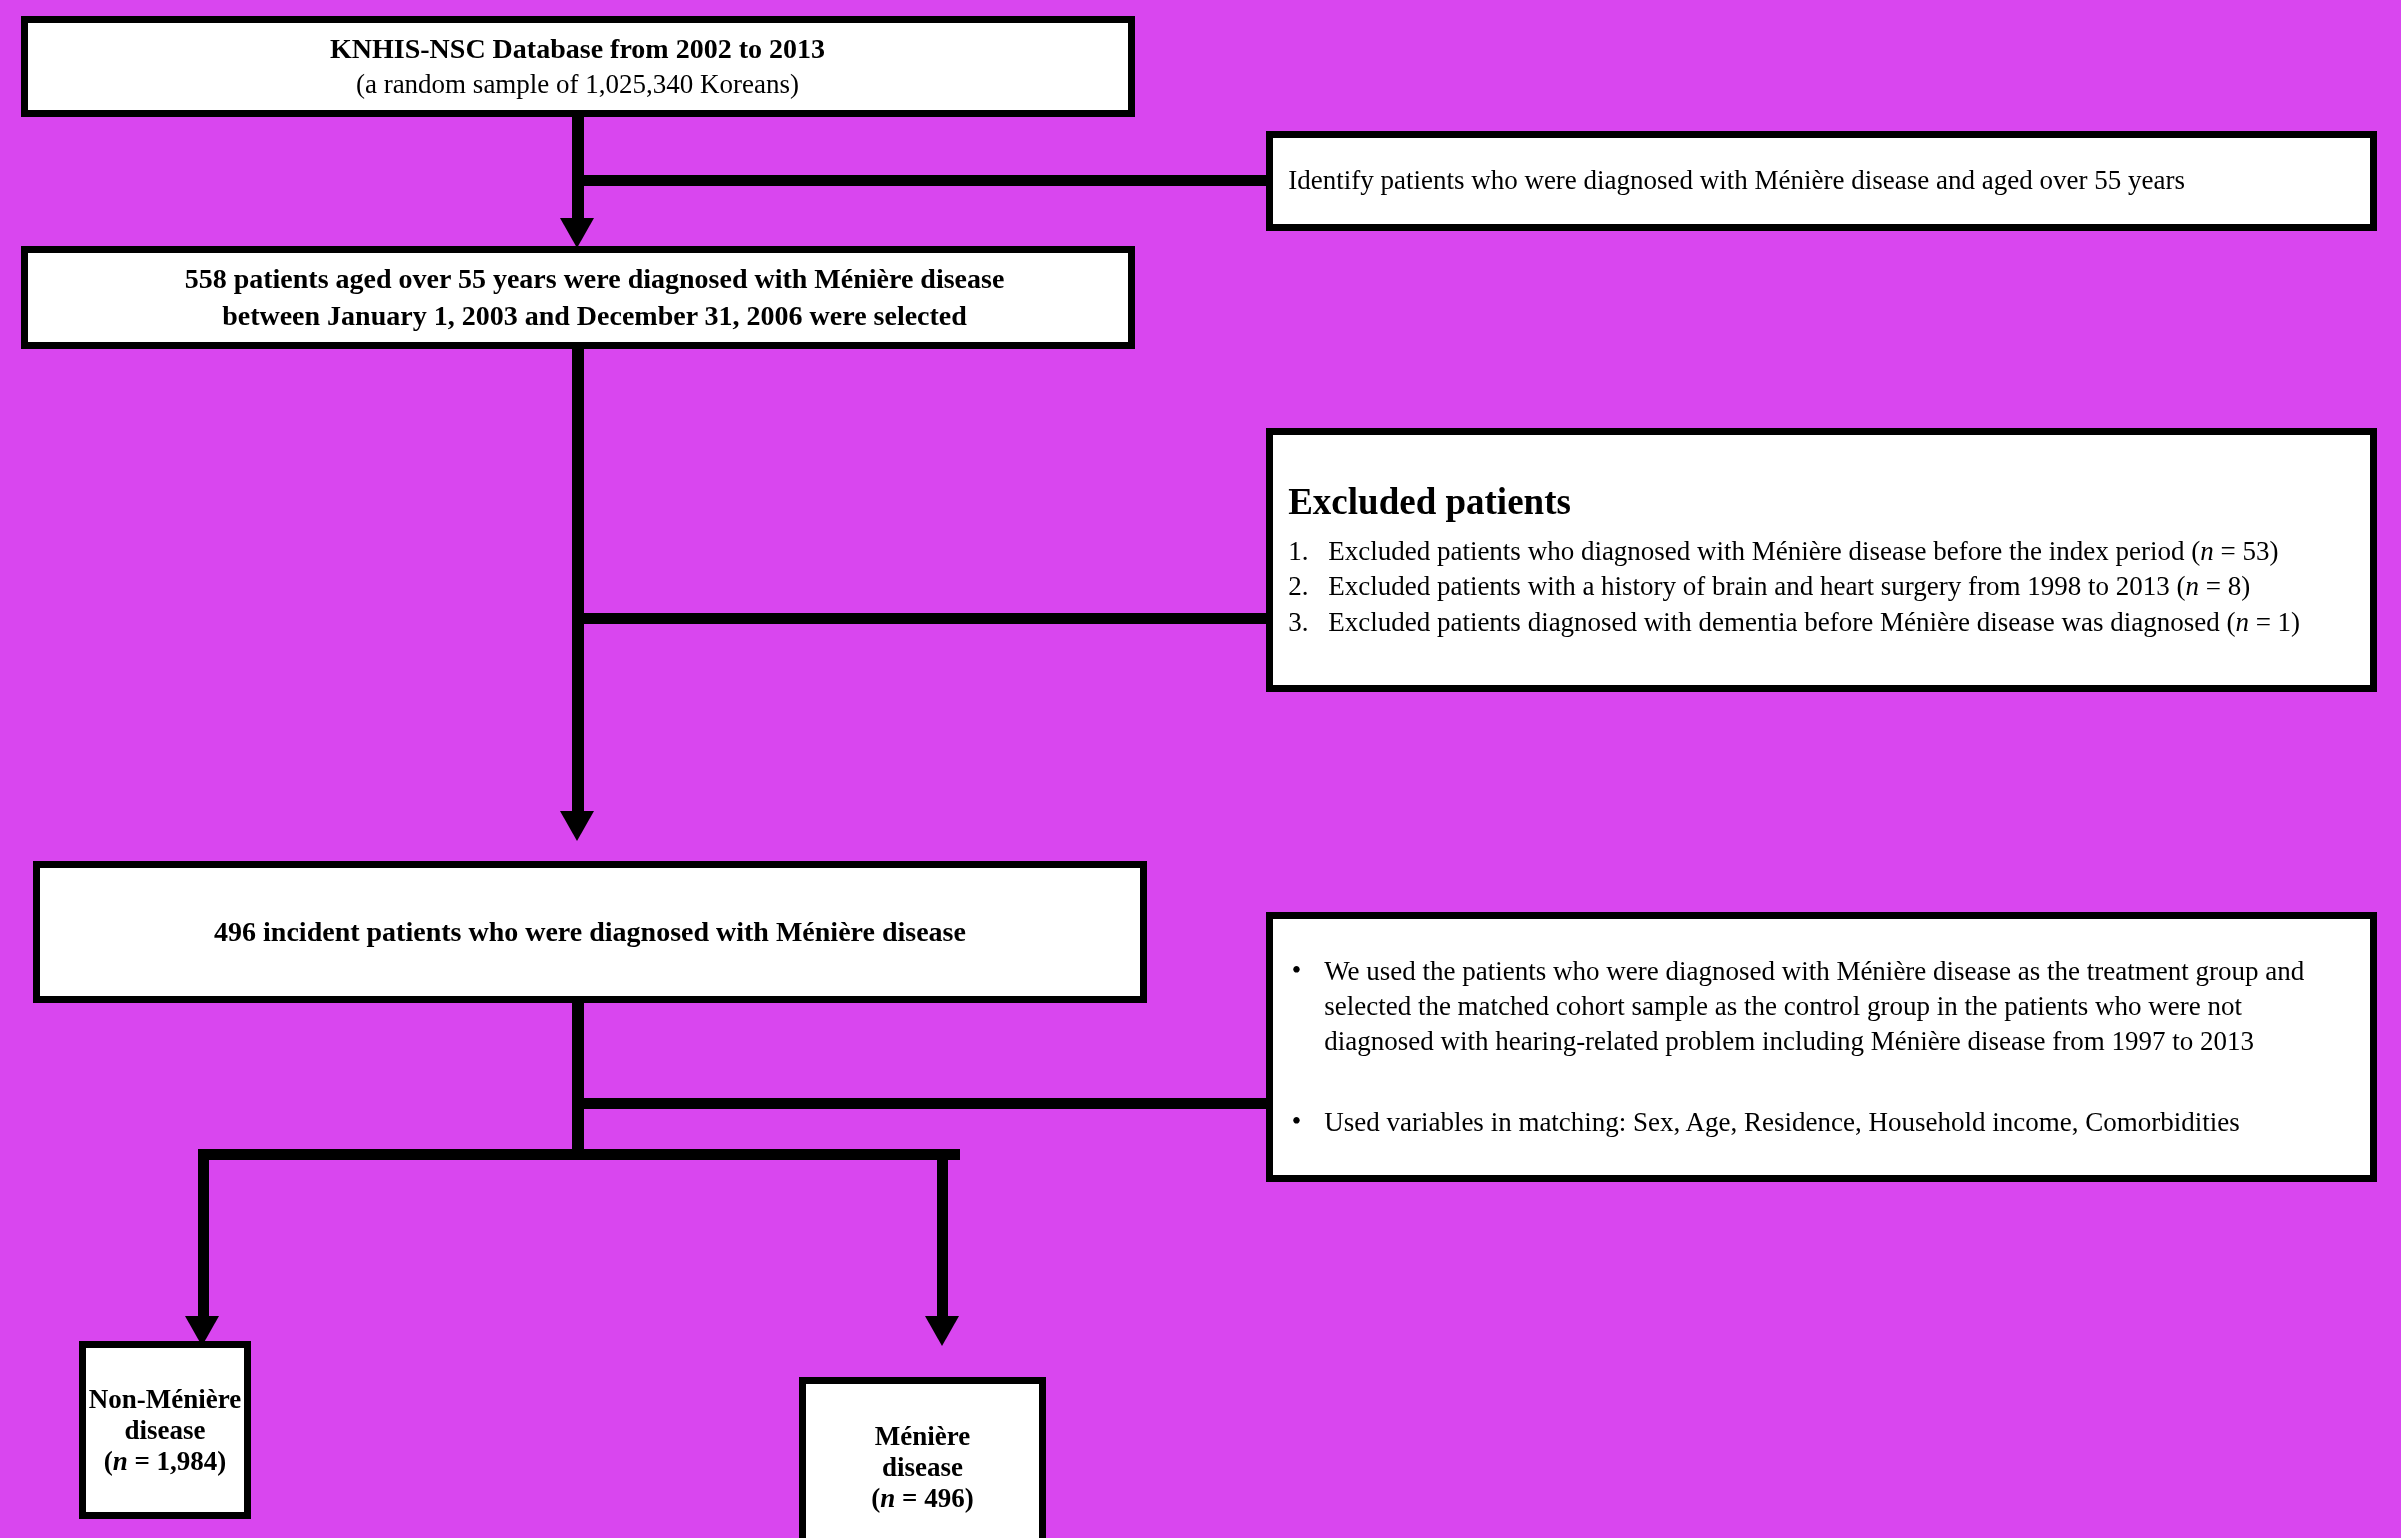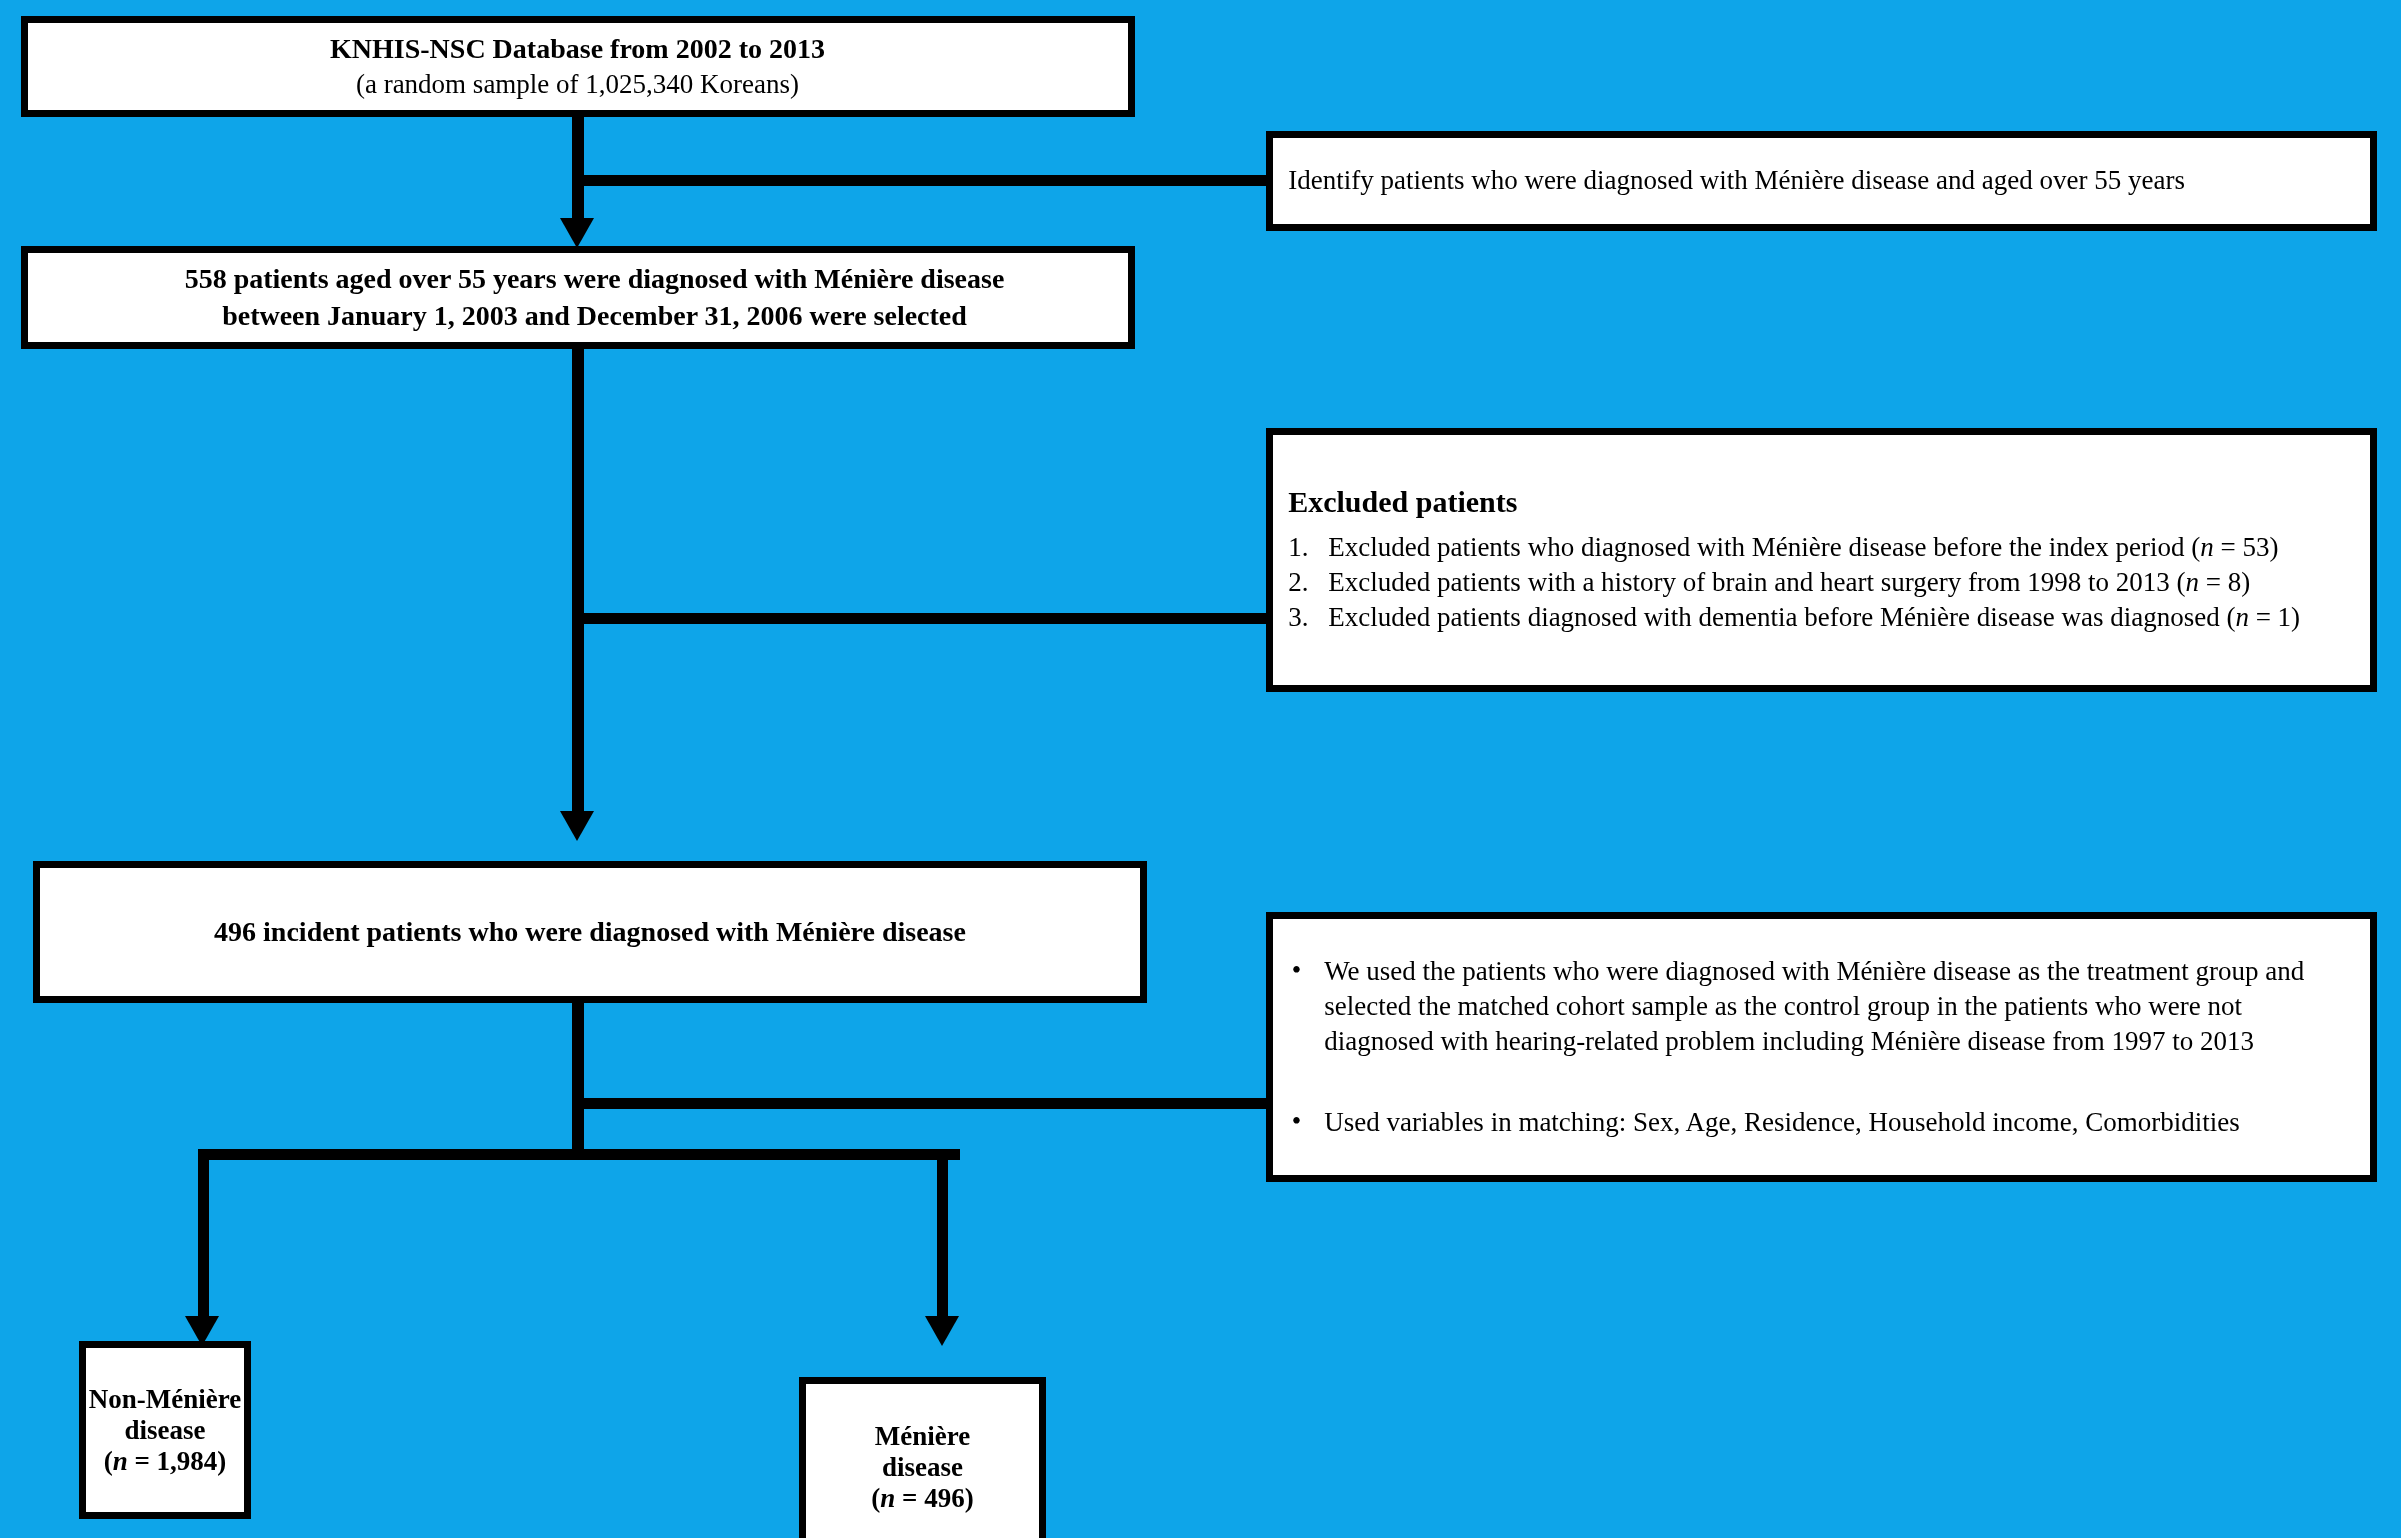--- a/index.html
+++ b/index.html
@@ -5,21 +5,21 @@
 <style>
   html, body {
     margin: 0;
     padding: 0;
     background: #ffffff;
   }
   #canvas {
     position: relative;
     width: 2401px;
     height: 1538px;
-    background: #0ea5e9;
+    background: #d946ef;
     font-family: "Liberation Serif", "DejaVu Serif", serif;
     color: #000000;
     overflow: hidden;
   }
 
   
   .box {
     position: absolute;
     box-sizing: border-box;
     border: 7.6px solid #000000;
@@ -47,21 +47,21 @@
   
   #box-identify     { left: 1266px; top: 131px;  width: 1111px; height: 100px; padding: 4.7px 15.2px; }
   #box-identify .t  { font-size: 27px; }
 
   
   #box-selected     { left: 20.5px;  top: 246px;  width: 1114px; height: 103px; }
   #box-selected .t  { font-size: 28px; font-weight: bold; margin-left: 34px; }
 
   
   #box-excluded     { left: 1266px; top: 428px;  width: 1111px; height: 264px; padding: 8.2px 15.2px; }
-  #box-excluded .hd { font-size: 30px; font-weight: bold; margin-bottom: 11px; }
+  #box-excluded .hd { font-size: 37px; font-weight: bold; margin-bottom: 11px; }
   #box-excluded ol  { margin: 0; padding: 0; list-style: none; }
   #box-excluded li  {
       position: relative;
       font-size: 27px;
       line-height: 1.30;
       padding-left: 40px;
       margin: 0;
   }
   #box-excluded li .num {
       position: absolute;

